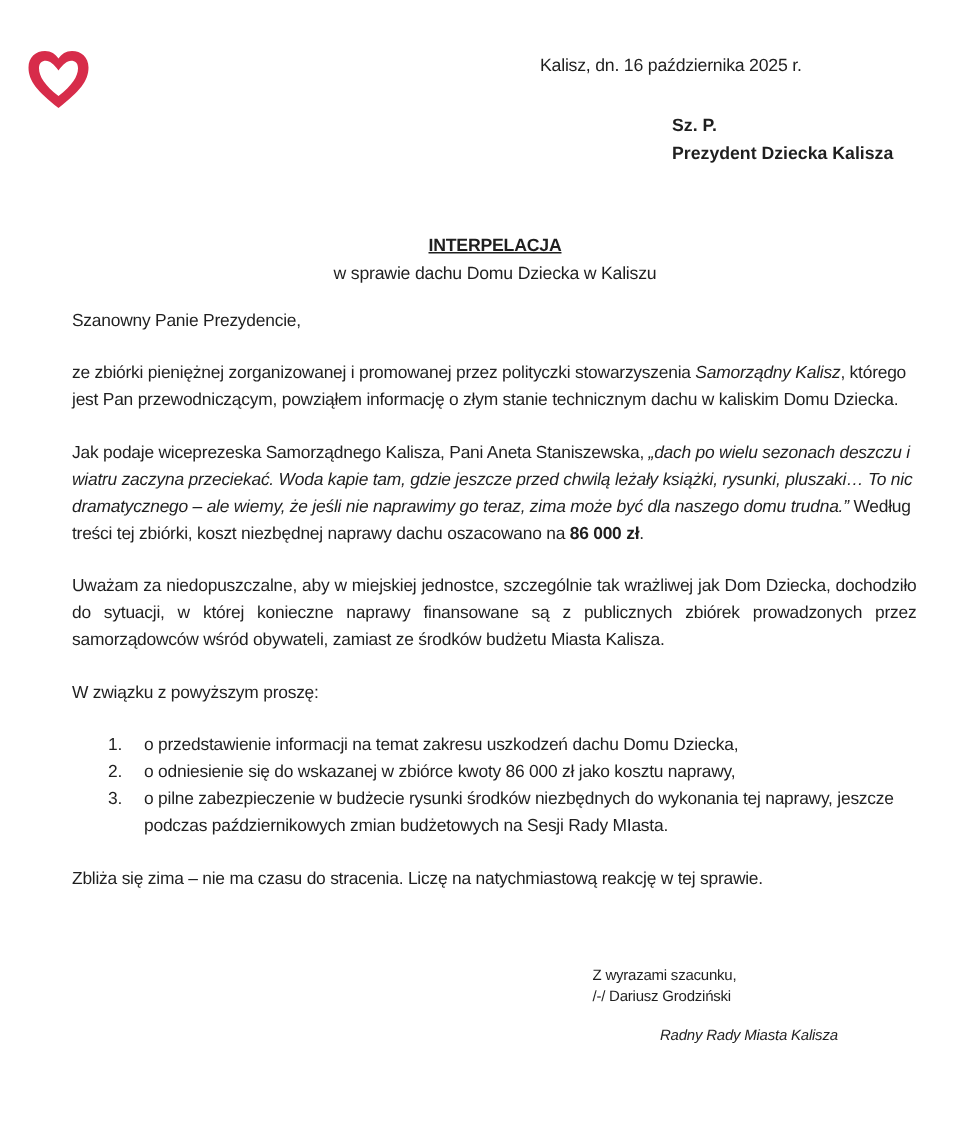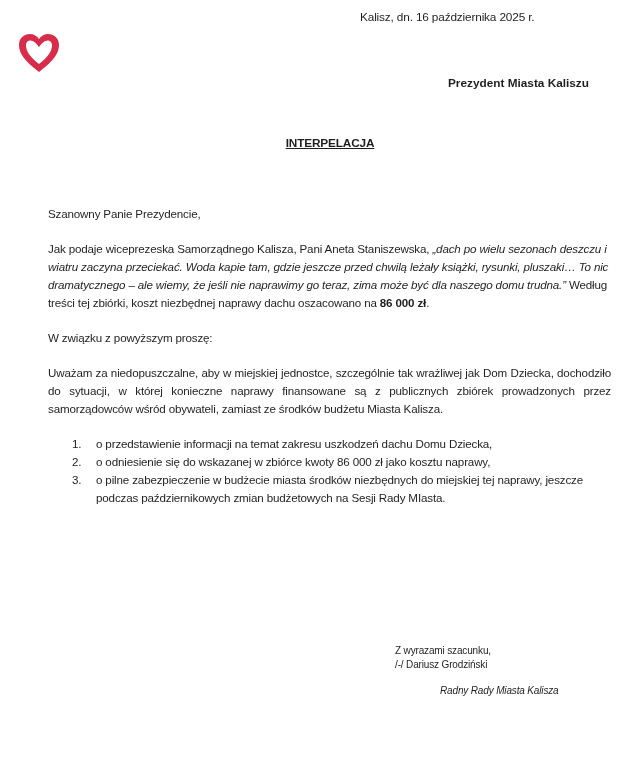--- a/index.html
+++ b/index.html
@@ -34,37 +34,37 @@
       color: #1e3d96;
       font-family: "Liberation Sans", sans-serif;
       font-weight: bold;
       font-size: 15.5px;
       line-height: 14px;
       letter-spacing: -0.6px;
     }
     .date {
       position: absolute;
       left: 360px;
-      top: 10px;
+      top: 36px;
       font-size: 11.8px;
     }
     .recipient {
       position: absolute;
       left: 448px;
       top: 74px;
       font-weight: bold;
       font-size: 11.8px;
       line-height: 19px;
       letter-spacing: 0;
     }
     .title-block {
       position: absolute;
       left: 0;
       width: 640px;
-      top: 136px;
+      top: 156px;
       text-align: center;
     }
     .doc-title {
       font-weight: bold;
       text-decoration: underline;
       font-size: 11.8px;
       display: inline-block;
       margin-left: 20px;
     }
     .doc-subtitle {
@@ -129,51 +129,55 @@
 
 <div class="logo">
   <svg class="logo-heart" viewBox="0 0 44 44">
     <path d="M22 40 C 8 29, 2 22, 2 13 C 2 6, 7 2, 13 2 C 17 2, 20 4, 22 7 C 24 4, 27 2, 31 2 C 37 2, 42 6, 42 13 C 42 22, 36 29, 22 40 Z M22 32 C 31 25, 35 19, 35 13.5 C 35 10, 33 8.5, 30.5 8.5 C 27.5 8.5, 25 11, 22 15 C 19 11, 16.5 8.5, 13.5 8.5 C 11 8.5, 9 10, 9 13.5 C 9 19, 13 25, 22 32 Z" fill="#d72c4a" fill-rule="evenodd"></path>
   </svg>
 </div>
 
 <div class="date">Kalisz, dn. 16 października 2025 r.</div>
 
 <div class="recipient">
-  <div>Prezydent Miasta Kaliszu</div>
+  <div>Sz. P.</div>
+  <div>Prezydent Dziecka Kalisza</div>
 </div>
 
 <div class="title-block">
   <div class="doc-title">INTERPELACJA</div>
+  <div class="doc-subtitle">w sprawie dachu Domu Dziecka w Kaliszu</div>
 </div>
 
 <div class="body">
   <p>Szanowny Panie Prezydencie,</p>
 
+  <p class="p-gap"><span>ze zbiórki pieniężnej zorganizowanej i promowanej przez polityczki stowarzyszenia </span><em>Samorządny Kalisz</em><span>, którego jest Pan przewodniczącym, powziąłem informację o złym stanie technicznym dachu w kaliskim Domu Dziecka.</span></p>
 
   <p class="p-gap"><span>Jak podaje wiceprezeska Samorządnego Kalisza, Pani Aneta Staniszewska, </span><em>„dach po wielu sezonach deszczu i wiatru zaczyna przeciekać. Woda kapie tam, gdzie jeszcze przed chwilą leżały książki, rysunki, pluszaki… To nic dramatycznego – ale wiemy, że jeśli nie naprawimy go teraz, zima może być dla naszego domu trudna.”</em><span> Według treści tej zbiórki, koszt niezbędnej naprawy dachu oszacowano na </span><strong>86 000 zł</strong><span>.</span></p>
 
+  <p class="p-gap justify">Uważam za niedopuszczalne, aby w miejskiej jednostce, szczególnie tak wrażliwej jak Dom Dziecka, dochodziło do sytuacji, w której konieczne naprawy finansowane są z publicznych zbiórek prowadzonych przez samorządowców wśród obywateli, zamiast ze środków budżetu Miasta Kalisza.</p>
+
   <p class="p-gap">W związku z powyższym proszę:</p>
-
-  <p class="p-gap justify">Uważam za niedopuszczalne, aby w miejskiej jednostce, szczególnie tak wrażliwej jak Dom Dziecka, dochodziło do sytuacji, w której konieczne naprawy finansowane są z publicznych zbiórek prowadzonych przez samorządowców wśród obywateli, zamiast ze środków budżetu Miasta Kalisza.</p>
 
   <ol class="list">
     <li>
       <span class="num">1.</span>
       <span class="txt">o przedstawienie informacji na temat zakresu uszkodzeń dachu Domu Dziecka,</span>
     </li>
     <li>
       <span class="num">2.</span>
       <span class="txt">o odniesienie się do wskazanej w zbiórce kwoty 86 000 zł jako kosztu naprawy,</span>
     </li>
     <li>
       <span class="num">3.</span>
-      <span class="txt">o pilne zabezpieczenie w budżecie miasta środków niezbędnych do miejskiej tej naprawy, jeszcze podczas październikowych zmian budżetowych na Sesji Rady MIasta.</span>
+      <span class="txt">o pilne zabezpieczenie w budżecie rysunki środków niezbędnych do wykonania tej naprawy, jeszcze podczas październikowych zmian budżetowych na Sesji Rady MIasta.</span>
     </li>
   </ol>
 
+  <p class="p-gap">Zbliża się zima – nie ma czasu do stracenia. Liczę na natychmiastową reakcję w tej sprawie.</p>
 </div>
 
 <div class="signature">
   <div class="sig-closing">Z wyrazami szacunku,</div>
   <div class="sig-name">/-/ Dariusz Grodziński</div>
   <div class="sig-role">Radny Rady Miasta Kalisza</div>
 </div>
 
 </body></html>

